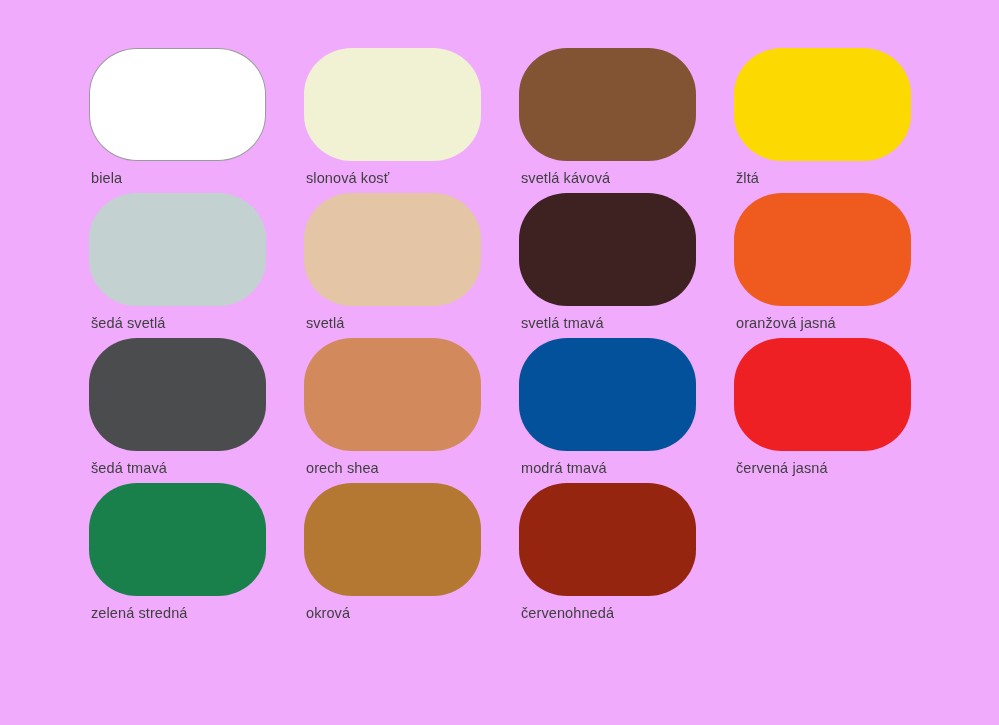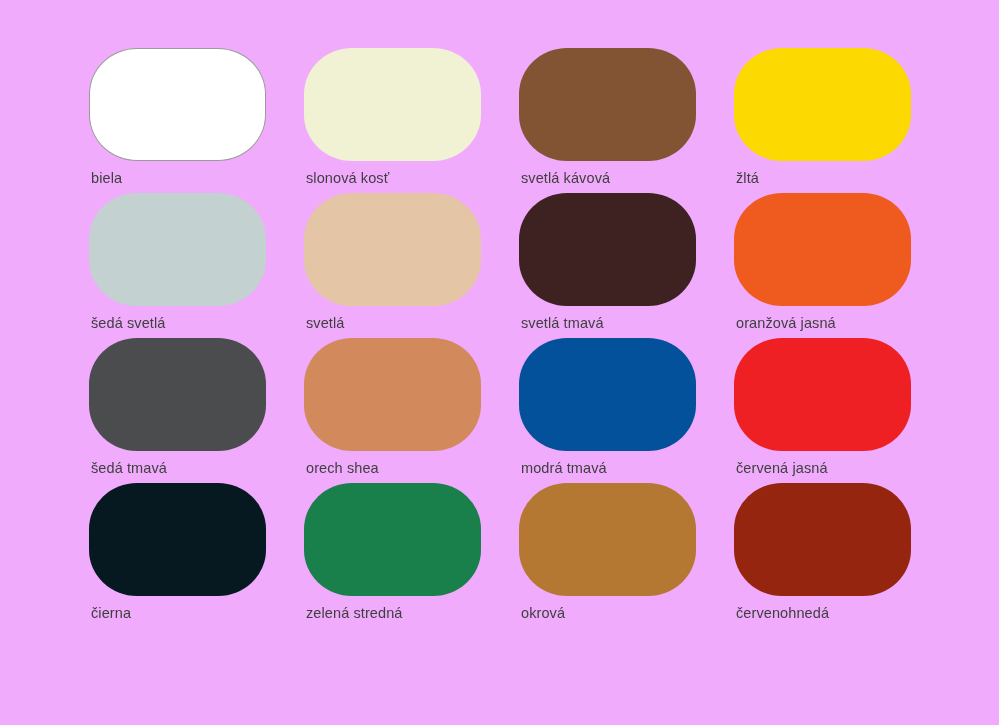--- a/index.html
+++ b/index.html
@@ -112,24 +112,20 @@
       </div>
       <div class="swatch-cell">
         <div class="swatch-chip" style="background-color: rgb(4, 81, 155);"></div>
         <div class="swatch-label">modrá tmavá</div>
       </div>
       <div class="swatch-cell">
         <div class="swatch-chip" style="background-color: rgb(238, 32, 36);"></div>
         <div class="swatch-label">červená jasná</div>
       </div>
       <div class="swatch-cell">
-        <div class="swatch-chip" style="background-color: rgb(6, 24, 32);"></div>
-        <div class="swatch-label">čierna</div>
-      </div>
-      <div class="swatch-cell">
         <div class="swatch-chip" style="background-color: rgb(25, 128, 76);"></div>
         <div class="swatch-label">zelená stredná</div>
       </div>
       <div class="swatch-cell">
         <div class="swatch-chip" style="background-color: rgb(180, 120, 51);"></div>
         <div class="swatch-label">okrová</div>
       </div>
       <div class="swatch-cell">
         <div class="swatch-chip" style="background-color: rgb(149, 37, 14);"></div>
         <div class="swatch-label">červenohnedá</div>

